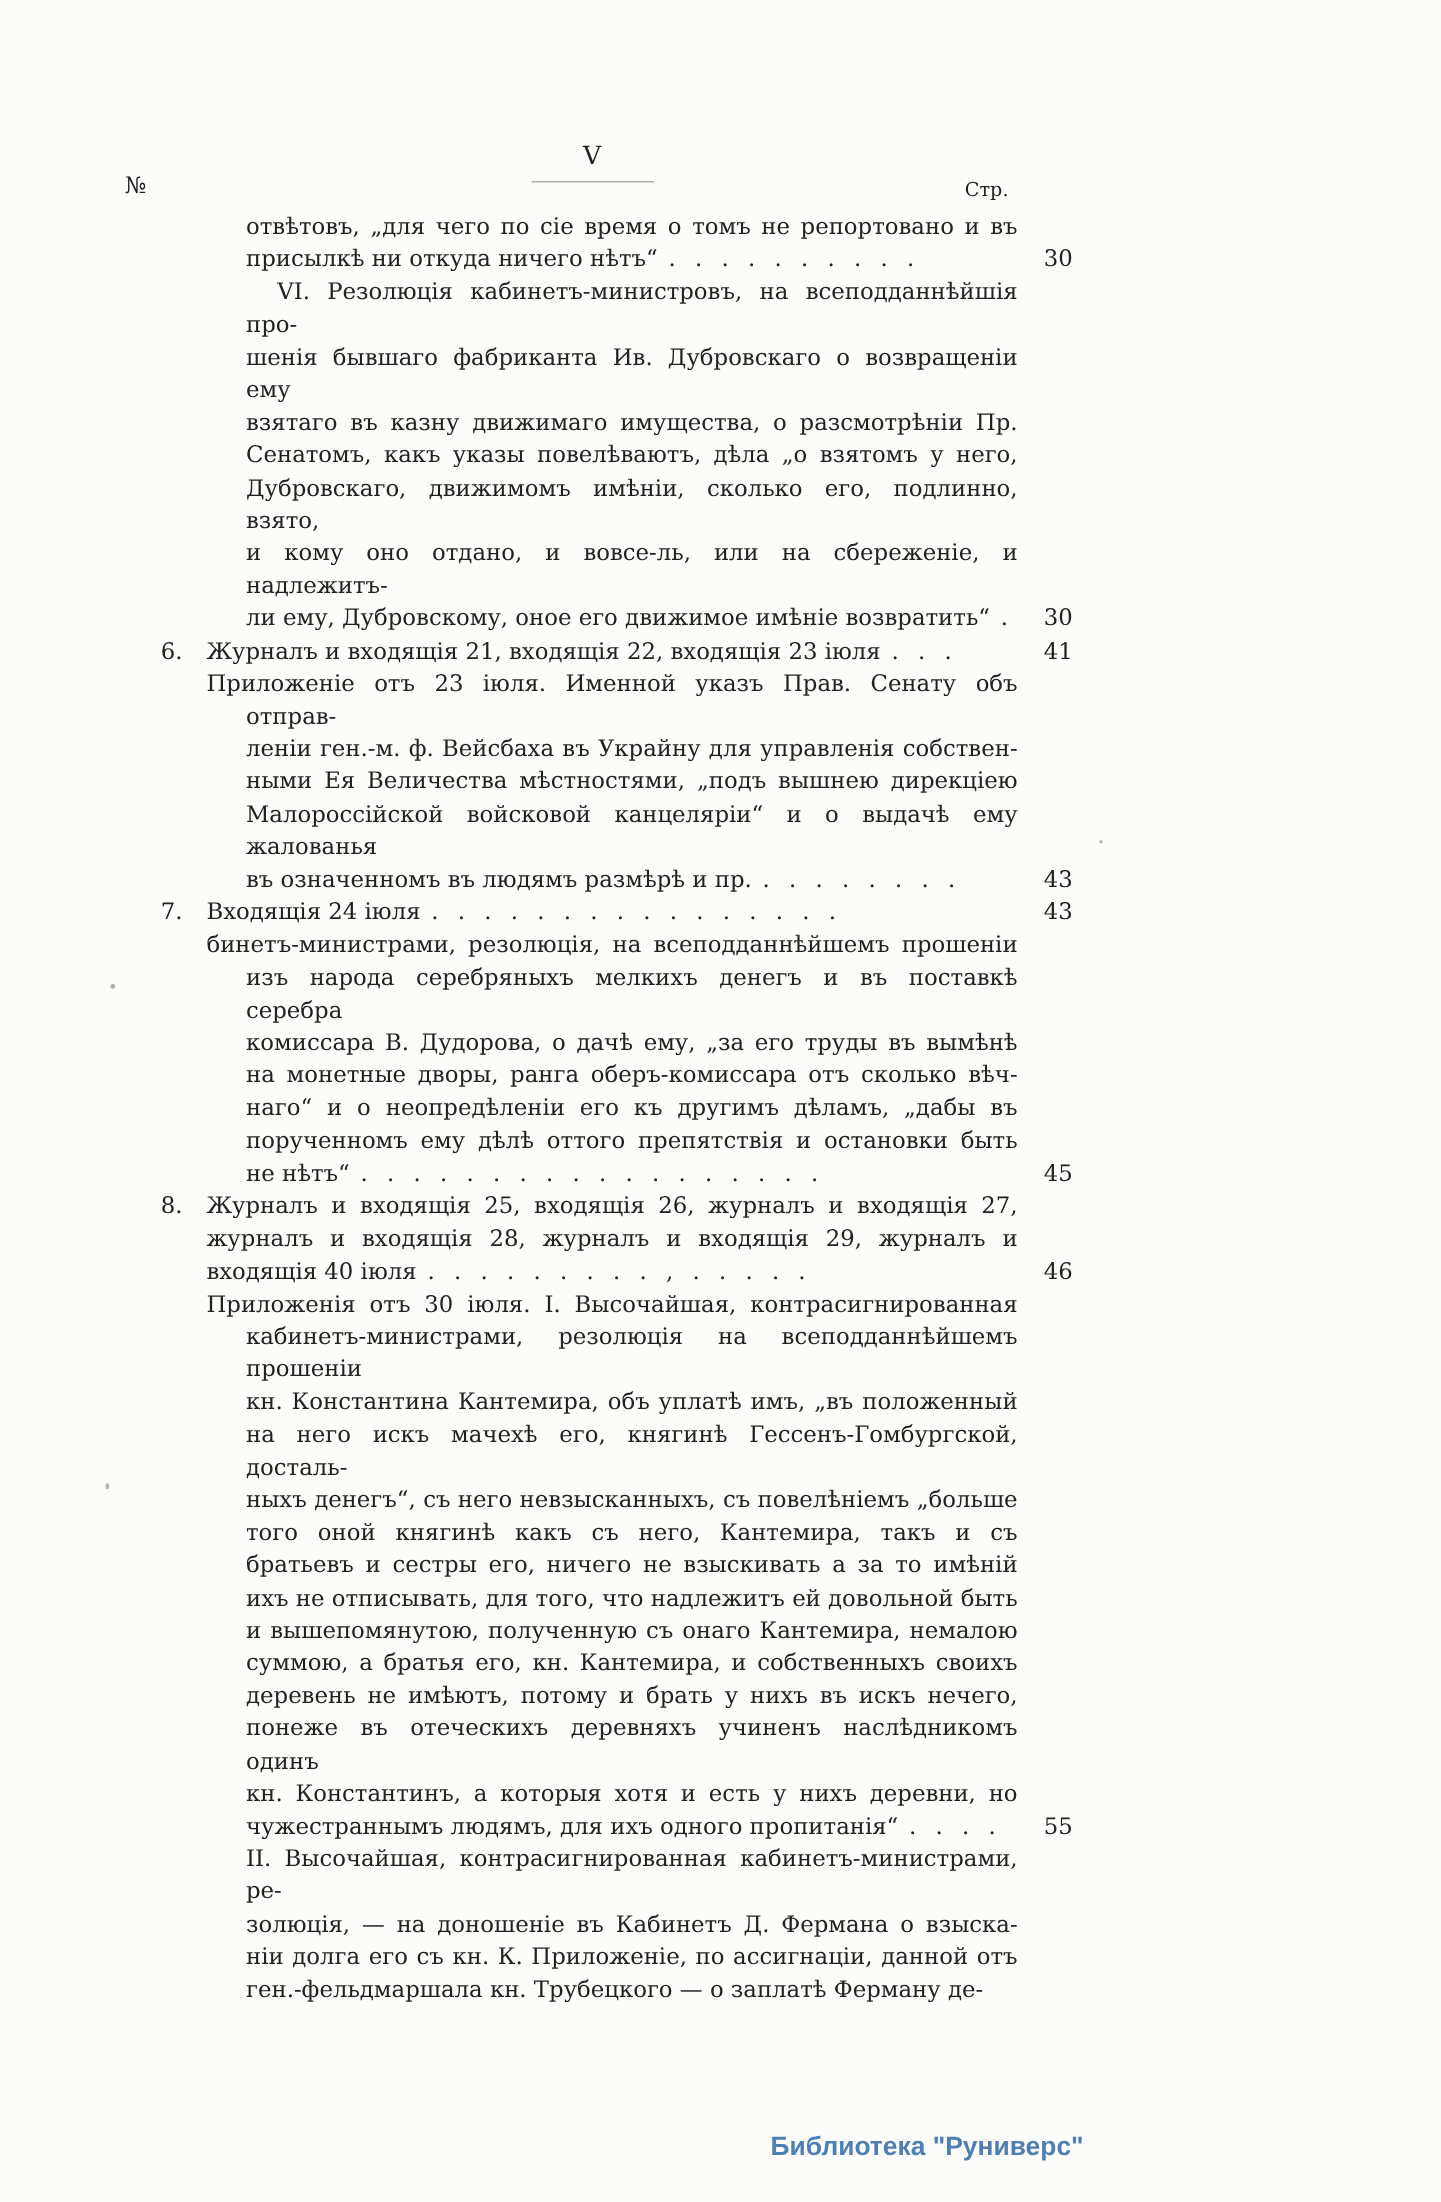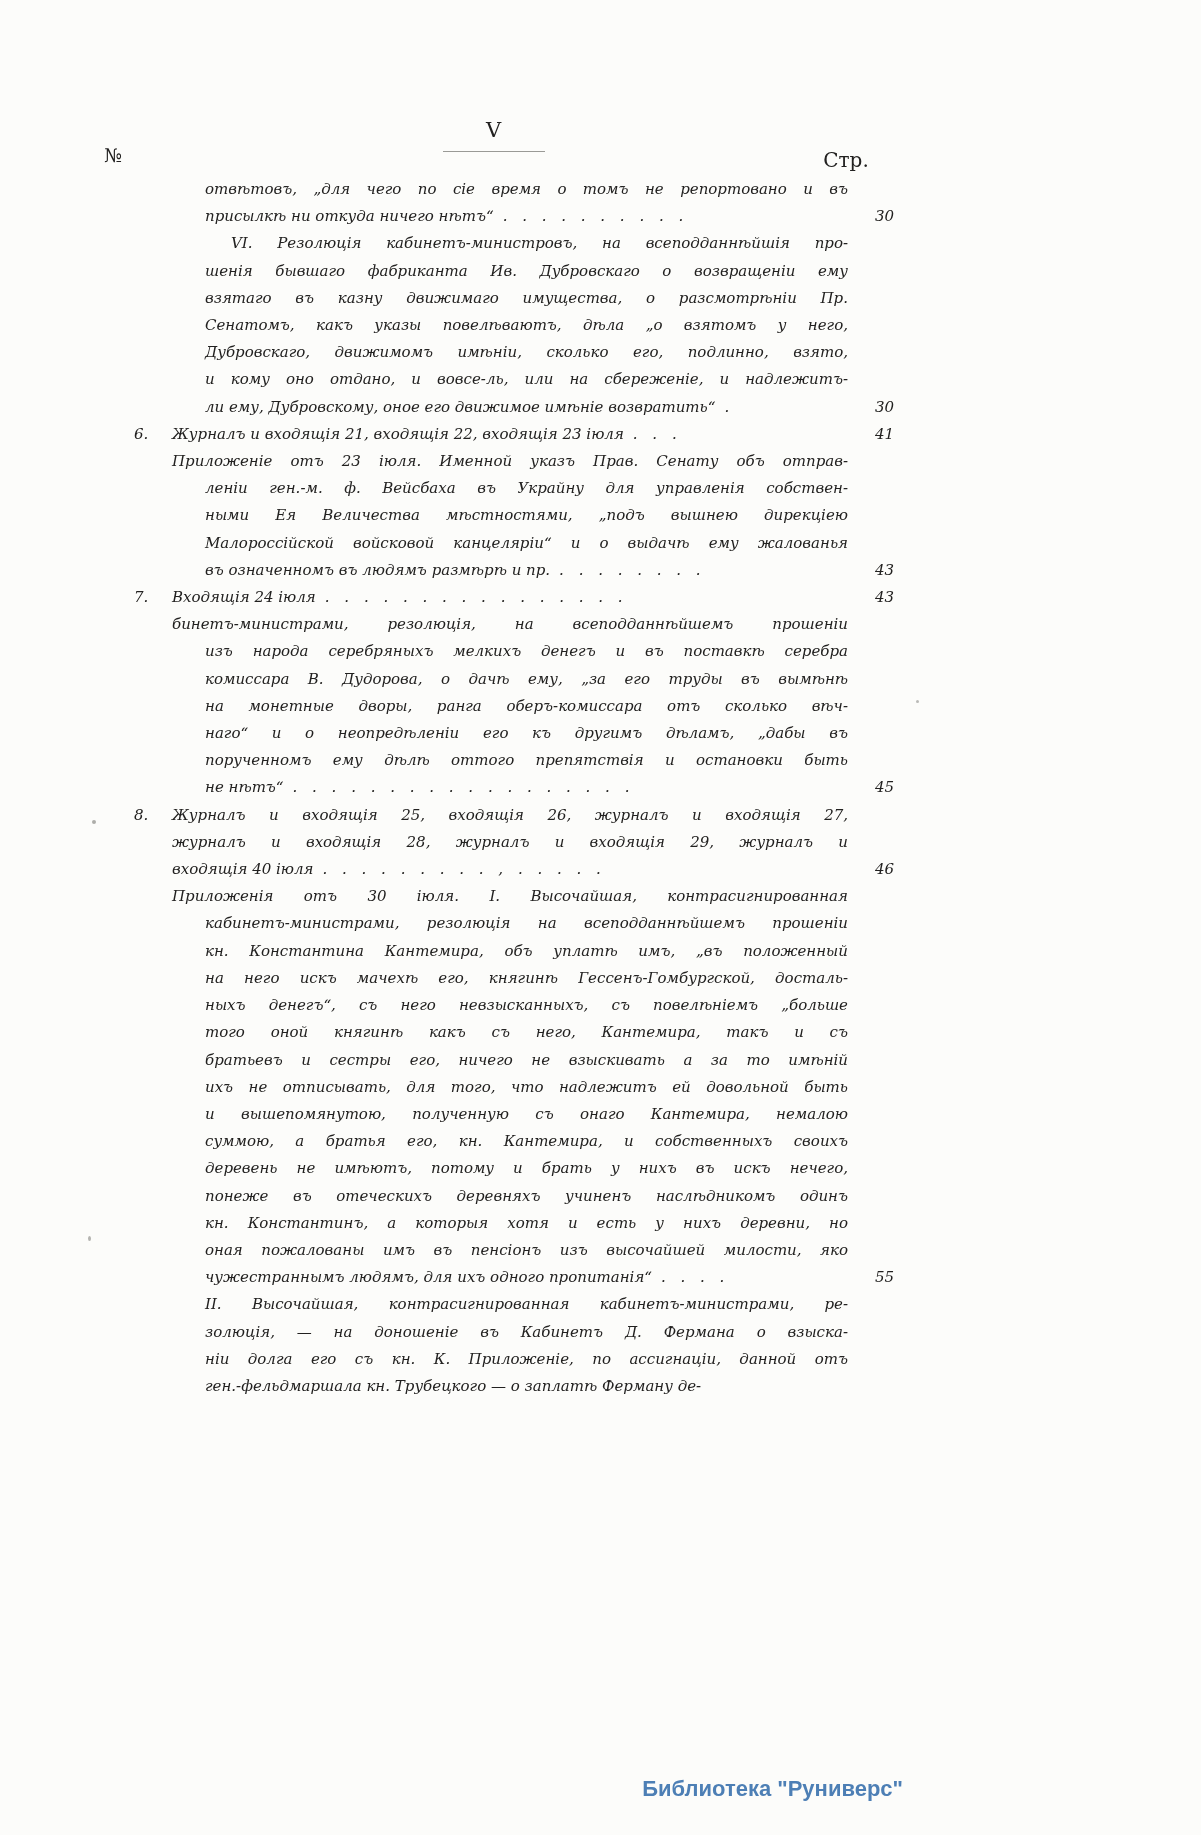--- a/index.html
+++ b/index.html
@@ -21,31 +21,30 @@
   .roman {
     position: absolute; top: 118px; left: 444px; width: 100px;
     text-align: center; font-size: 21px; letter-spacing: 1px;
   }
   .rule {
     position: absolute; top: 151px; left: 443px; width: 102px;
     border-top: 1px solid #9a9a96;
   }
   .col-label { position: absolute; font-size: 19px; }
   .col-label.left  { top: 144px; left: 104px; }
-  .col-label.right { top: 148px; left: 804px; width: 84px; text-align: center; font-size: 20px; }
+  .col-label.right { top: 148px; left: 804px; width: 84px; text-align: left; font-size: 16px; }
 
   
   .content {
     position: absolute;
     top: 176px;
     left: 172px;
     width: 676px;
-    font-size: 15px;
+    font-size: 19px;
     line-height: 27.2px;
-    font-style: italic;
   }
   .entry { position: relative; }
   .entry .num {
     position: absolute; left: -38px; top: 0;
   }
   .entry.plain { padding-left: 33px; }
   .entry.pi    { padding-left: 33px; }
   .entry.pi .line:first-child   { text-indent: 26px; }
   .entry.hang  { padding-left: 33px; }
   .entry.hang .line:first-child { text-indent: -33px; }
@@ -159,21 +158,20 @@
         <div class="line"><span>на него искъ мачехѣ его, княгинѣ Гессенъ-Гомбургской, досталь-</span></div>
         <div class="line"><span>ныхъ денегъ“, съ него невзысканныхъ, съ повелѣніемъ „больше</span></div>
         <div class="line"><span>того оной княгинѣ какъ съ него, Кантемира, такъ и съ</span></div>
         <div class="line"><span>братьевъ и сестры его, ничего не взыскивать а за то имѣній</span></div>
         <div class="line"><span>ихъ не отписывать, для того, что надлежитъ ей довольной быть</span></div>
         <div class="line"><span>и вышепомянутою, полученную съ онаго Кантемира, немалою</span></div>
         <div class="line"><span>суммою, а братья его, кн. Кантемира, и собственныхъ своихъ</span></div>
         <div class="line"><span>деревень не имѣютъ, потому и брать у нихъ въ искъ нечего,</span></div>
         <div class="line"><span>понеже въ отеческихъ деревняхъ учиненъ наслѣдникомъ одинъ</span></div>
         <div class="line"><span>кн. Константинъ, а которыя хотя и есть у нихъ деревни, но</span></div>
-        <div class="line"><span>оная пожалованы имъ въ пенсіонъ изъ высочайшей милости, яко</span></div>
         <div class="line last"><span>чужестраннымъ людямъ, для ихъ одного пропитанія“</span><span class="dots">. . . .</span></div>
         <span class="pageno">55</span>
       </div>
       <div class="entry plain">
         <div class="line"><span>II. Высочайшая, контрасигнированная кабинетъ-министрами, ре-</span></div>
         <div class="line"><span>золюція, — на доношеніе въ Кабинетъ Д. Фермана о взыска-</span></div>
         <div class="line"><span>ніи долга его съ кн. К. Приложеніе, по ассигнаціи, данной отъ</span></div>
         <div class="line last"><span>ген.-фельдмаршала кн. Трубецкого — о заплатѣ Ферману де-</span></div>
       </div>
     </main>

